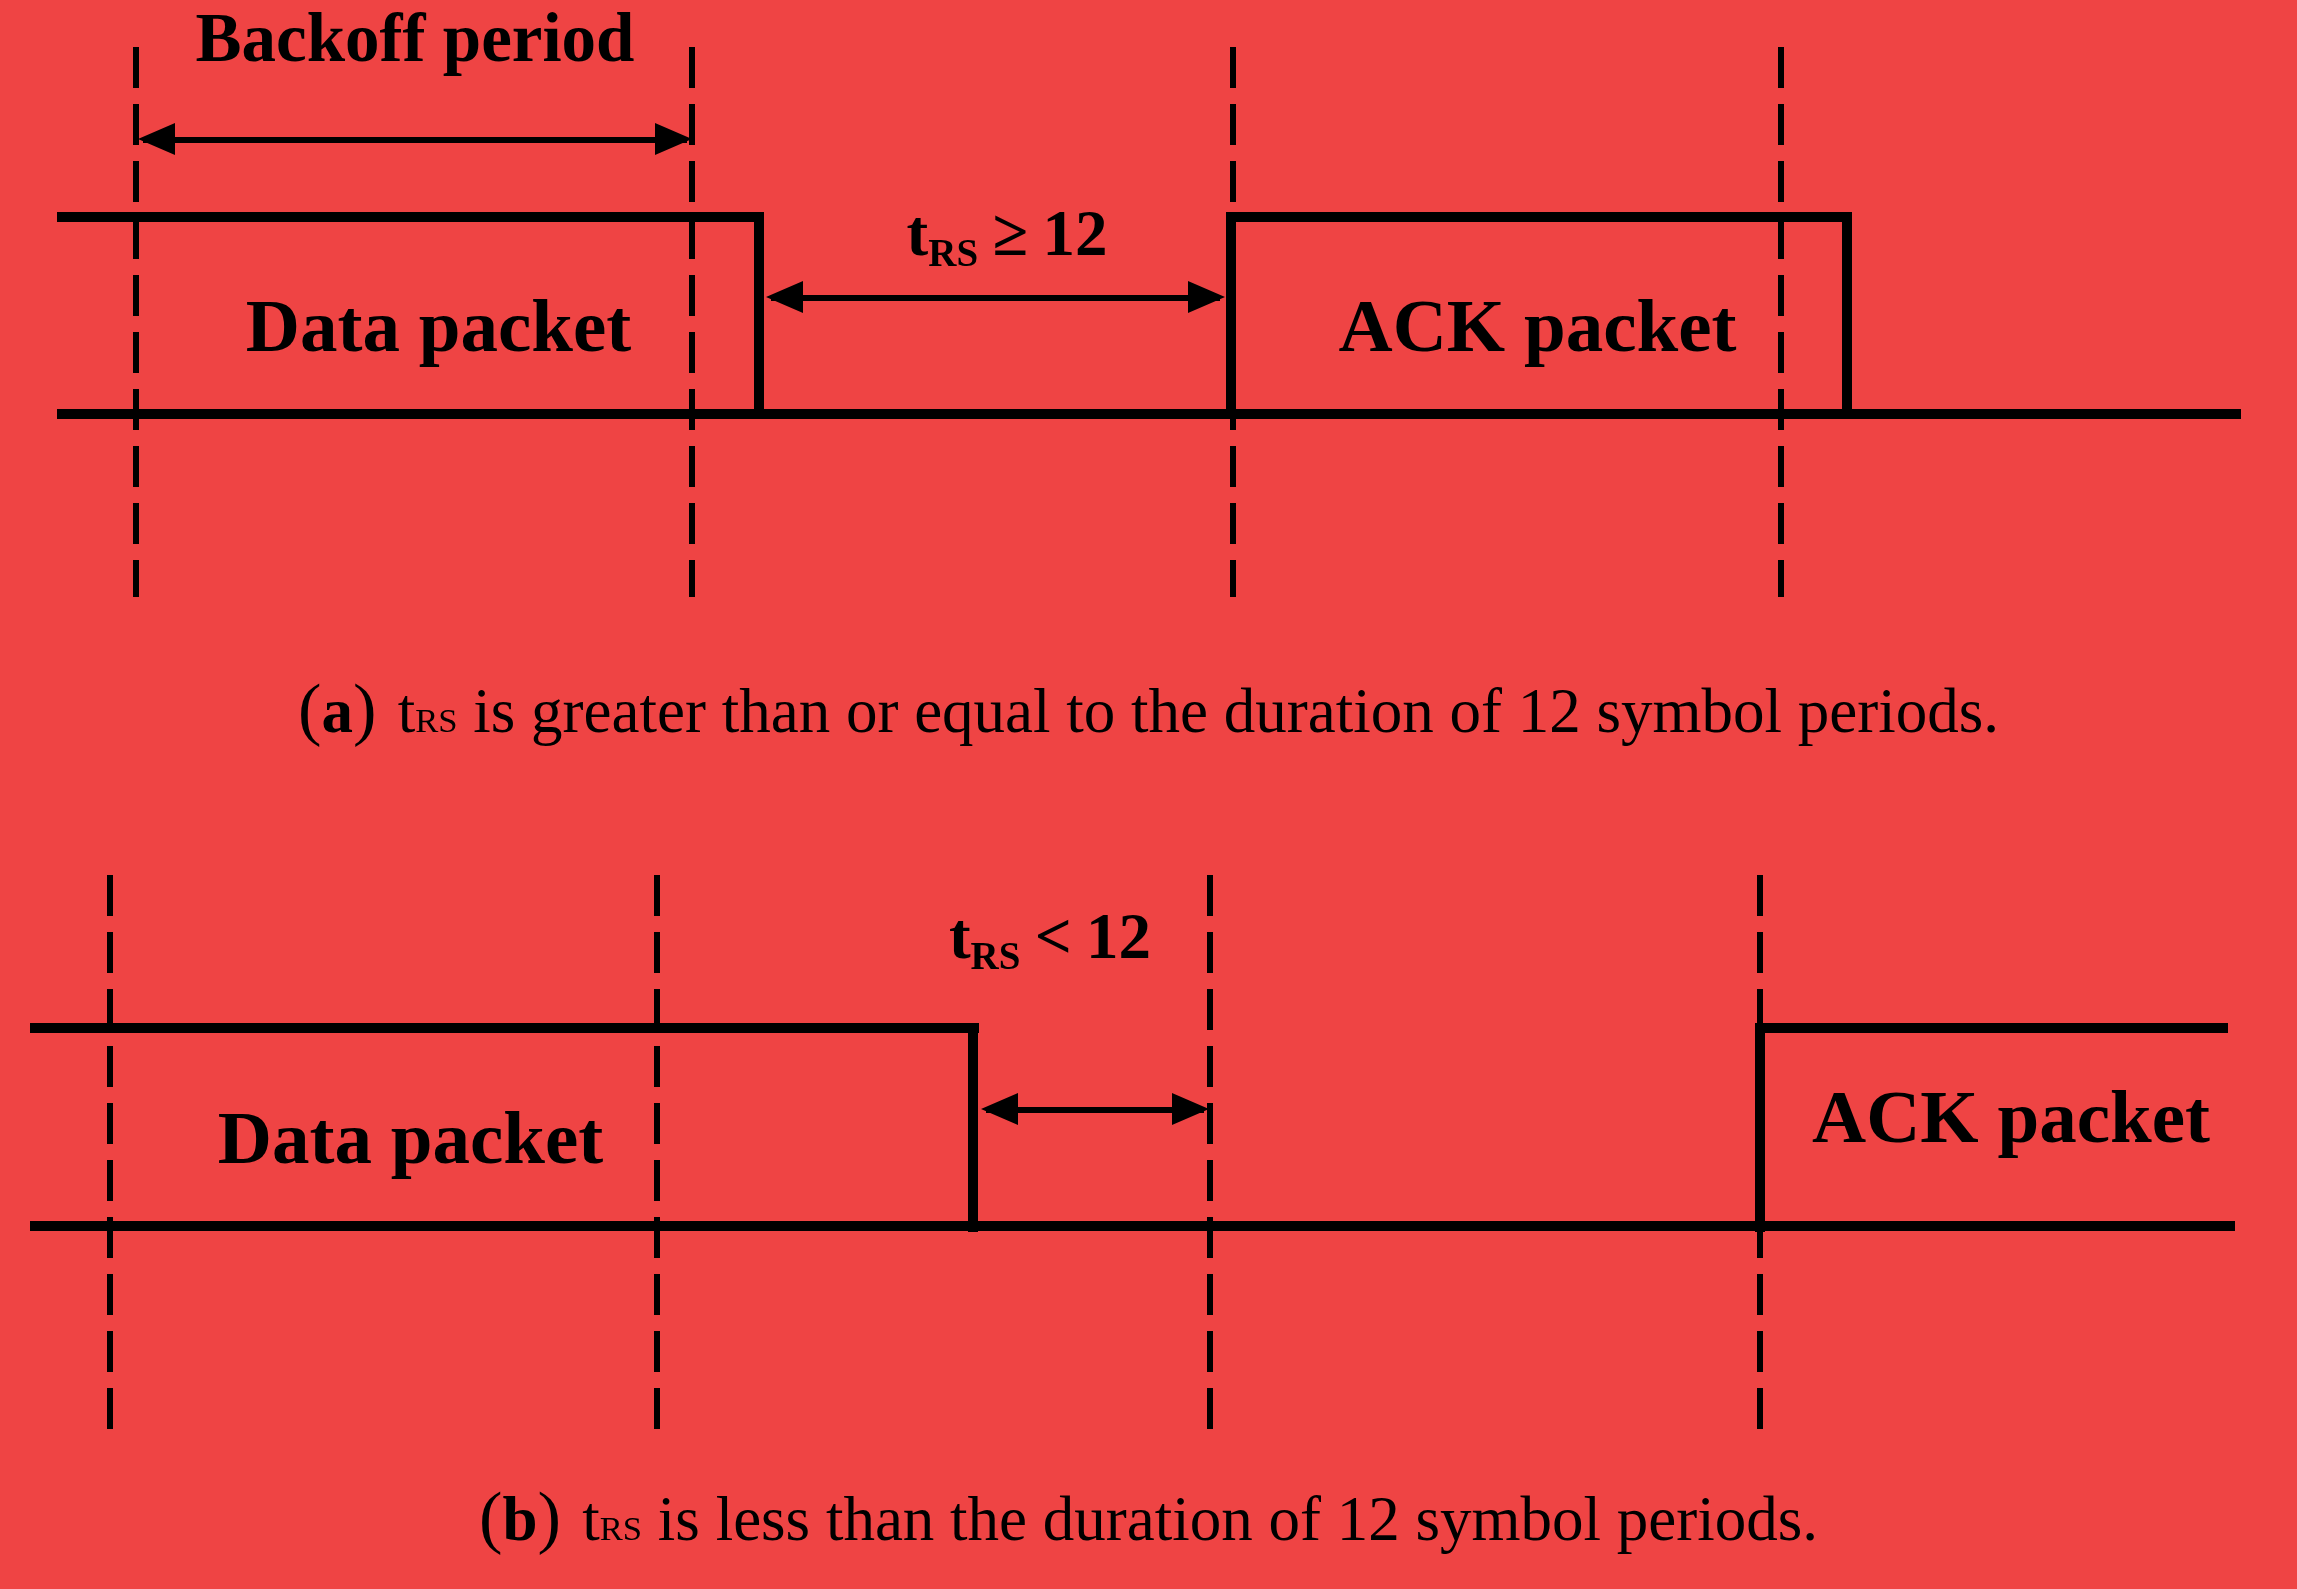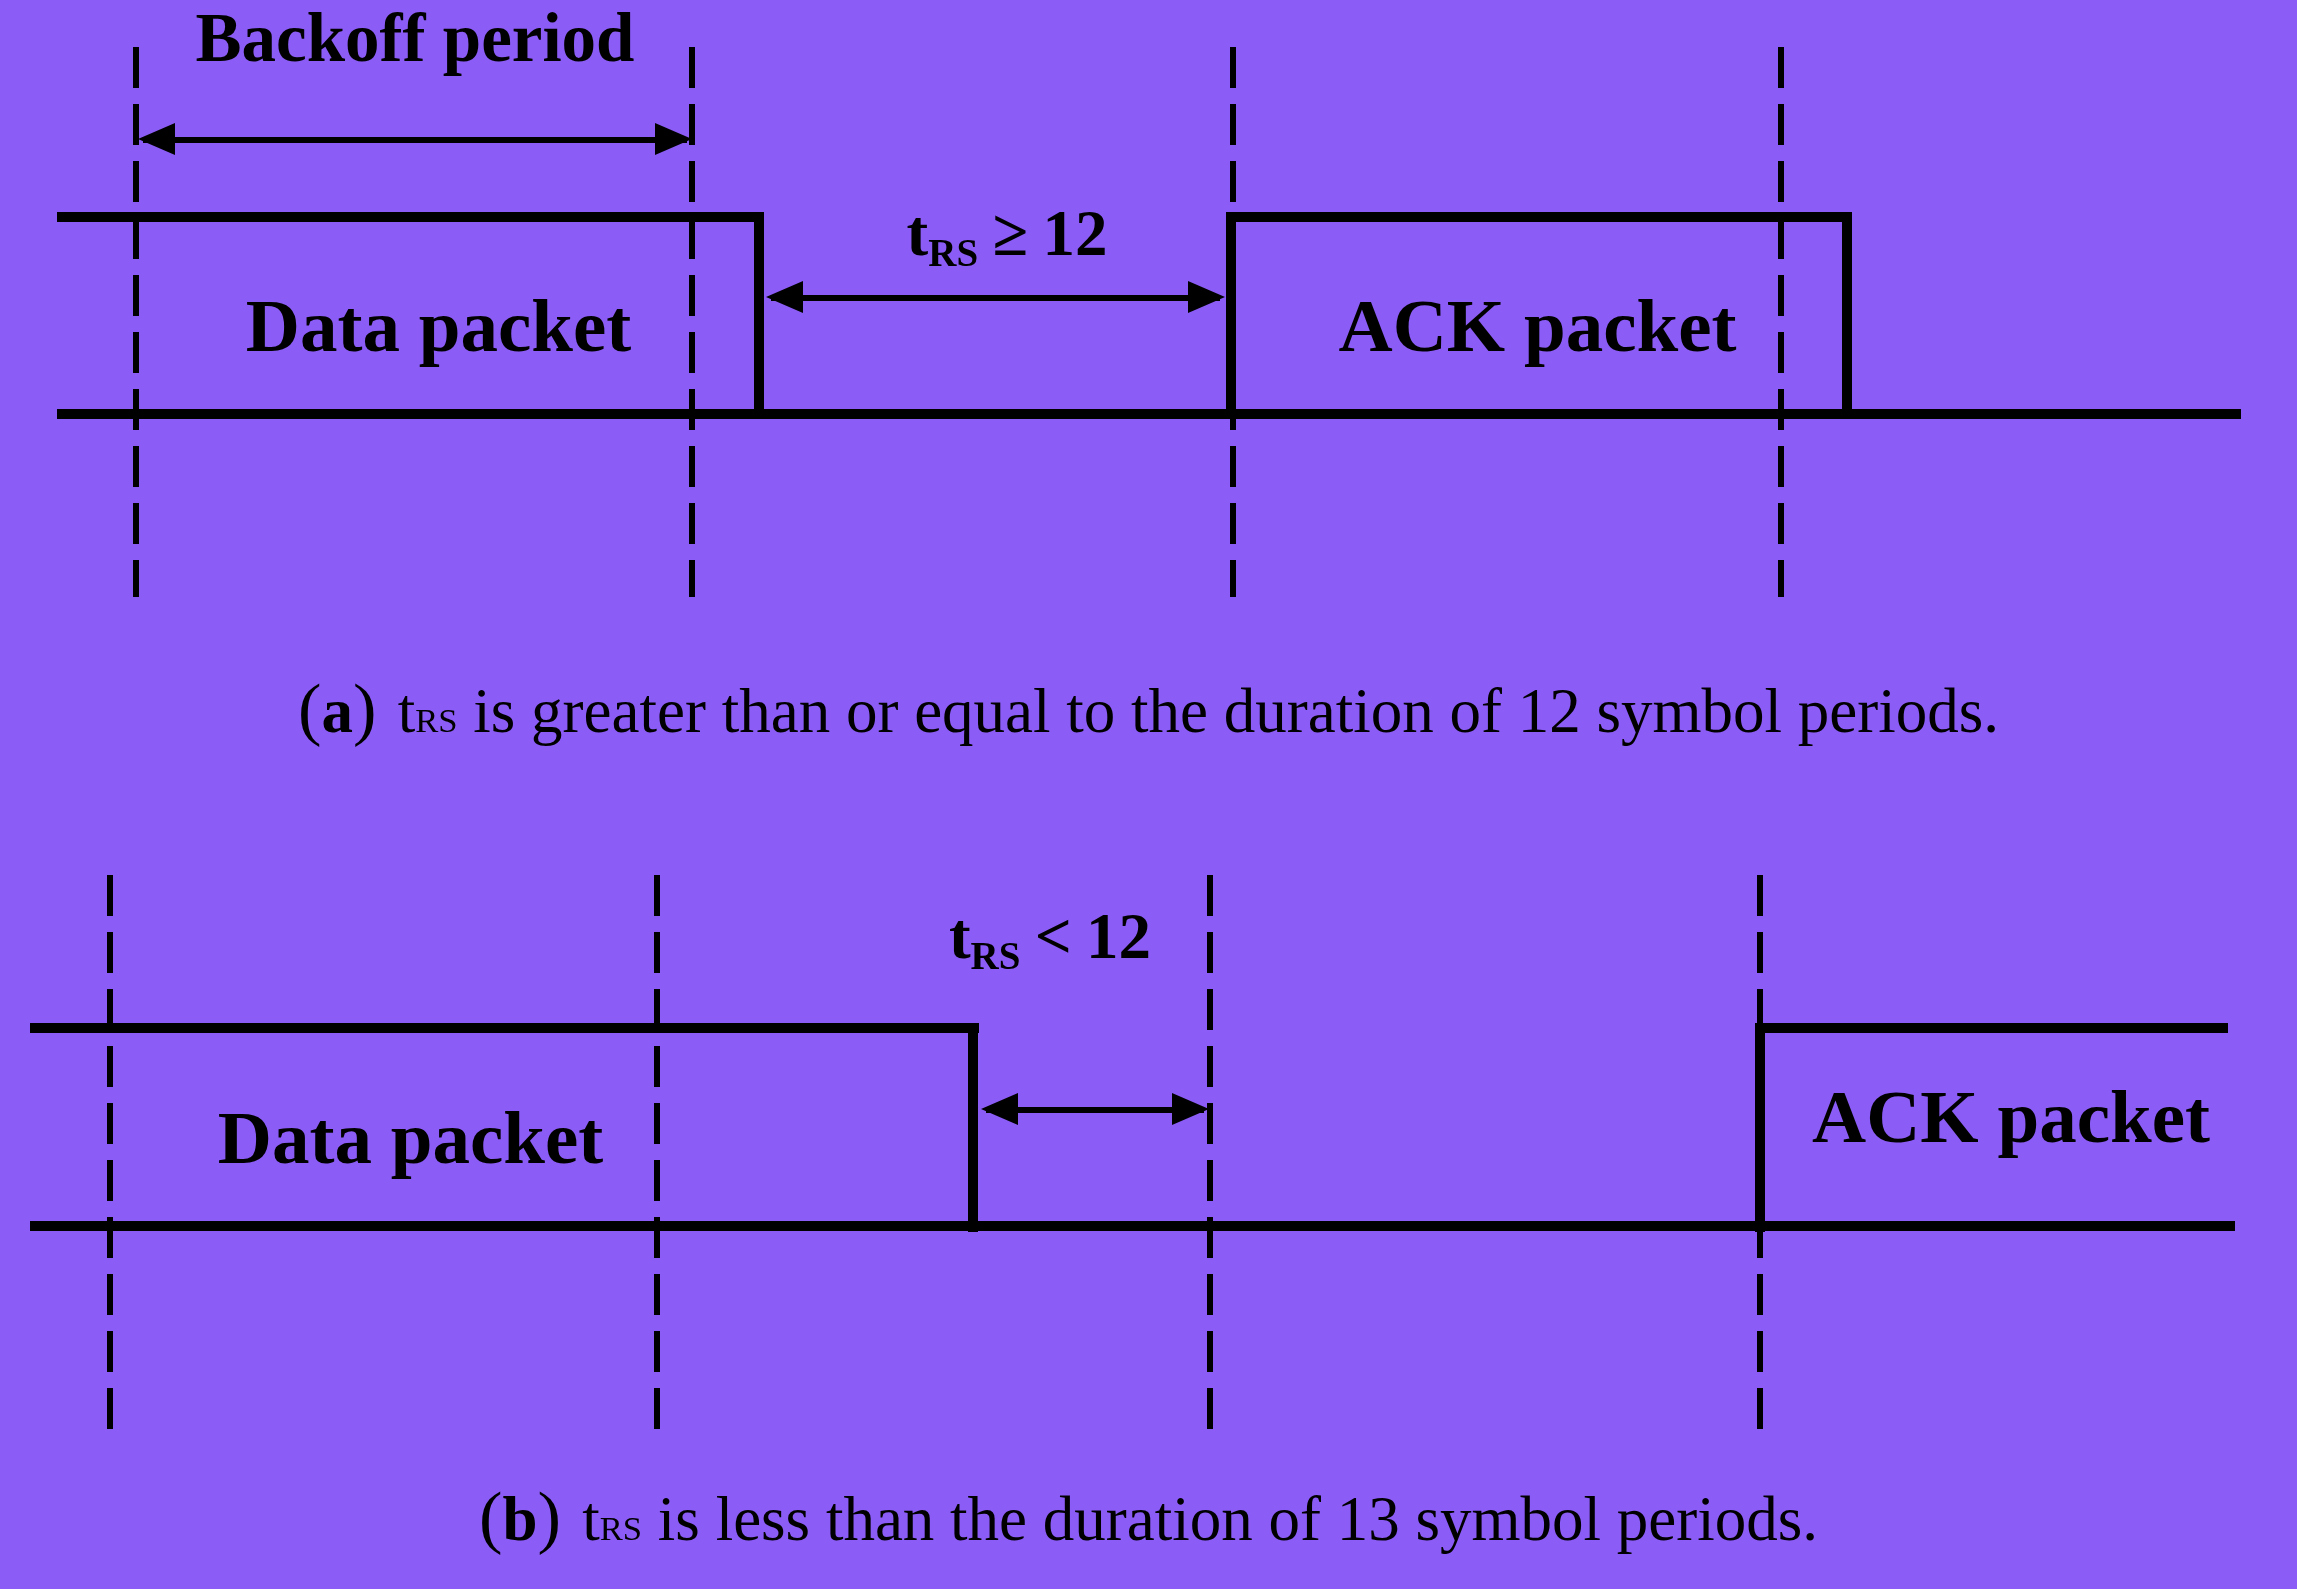--- a/index.html
+++ b/index.html
@@ -1,19 +1,19 @@
 <!DOCTYPE html>
 <html><head>
 <meta charset="utf-8">
 <style>
   html,body{margin:0;padding:0;background:#ffffff;}
   .canvas{
     position:relative;
     width:2297px;height:1590px;
-    background:#8b5cf6;
+    background:#ef4444;
     overflow:hidden;
     font-family:"Liberation Serif","DejaVu Serif",serif;
     color:#000;
   }
   .ink{position:absolute;background:#000000;}
   .dashv{
     position:absolute;width:5.9px;
     background:repeating-linear-gradient(to bottom,#000 0px,#000 41px,transparent 41px,transparent 57px);
   }
   .lbl{
@@ -101,17 +101,17 @@
       <span>t</span><span class="sub">RS</span><span class="rel">&lt;</span><span class="val">12</span>
     </div>
     <div class="arrow" style="left:981px;top:1093px;width:228px;">
       <div class="ah ah-l"></div>
       <div class="aline"></div>
       <div class="ah ah-r"></div>
     </div>
   </div>
 
   <div class="caption" style="top:1474px;">
-    <span class="paren">(</span><span class="marker">b</span><span class="paren closep">)</span><span>t</span><span class="sc">RS</span><span class="ctext"> is less than the duration of 13 symbol periods.</span>
+    <span class="paren">(</span><span class="marker">b</span><span class="paren closep">)</span><span>t</span><span class="sc">RS</span><span class="ctext"> is less than the duration of 12 symbol periods.</span>
   </div>
 
 </div>
 
 
 </body></html>

